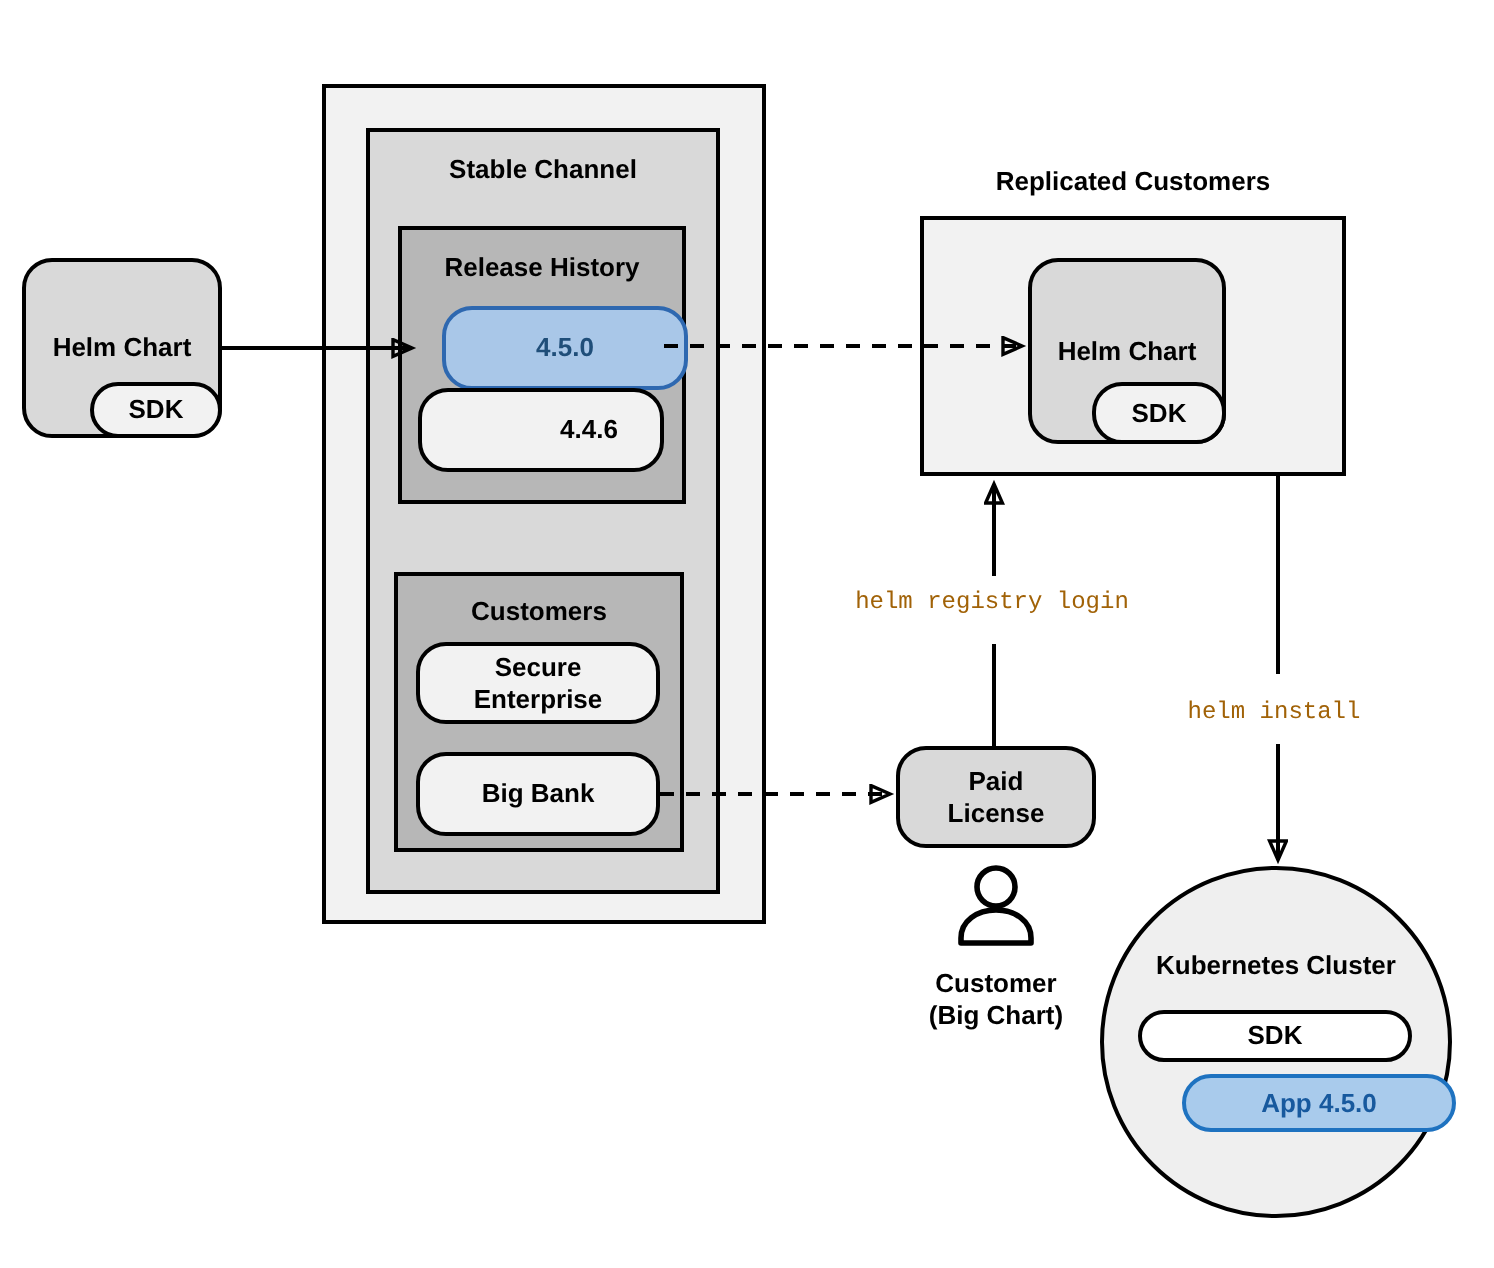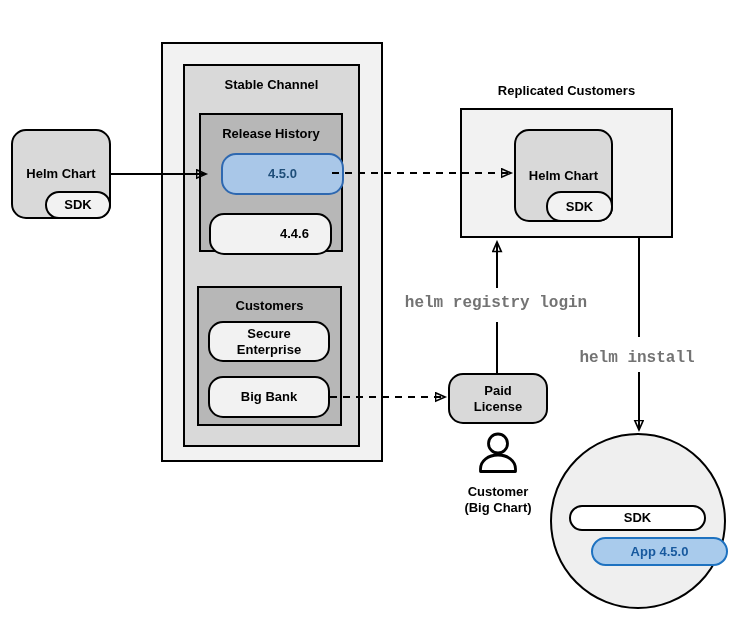--- a/index.html
+++ b/index.html
@@ -24,21 +24,21 @@
     font-weight:bold;font-size:13px;color:#000;text-align:center;line-height:1.18;border-radius:15px;
   }
   .label{
     position:absolute;
     font-weight:bold;font-size:13px;color:#000;
     text-align:center;line-height:1.18;
   }
   .mono{
     position:absolute;
     font-family:"Liberation Mono","DejaVu Sans Mono",monospace;
-    font-weight:bold;font-size:16px;color:#737373;
+    font-weight:normal;font-size:12px;color:#a16207;
     text-align:center;white-space:nowrap;
   }
   .release-highlight{
     background:#A9C7E8;
     border:2px solid #2E68B0;
     color:#1F4E79;
   }
   .app-highlight{
     background:#A9CBEC;
     border:2px solid #1E72C0;
@@ -67,21 +67,21 @@
   <div class="box fill-light" style="left:161px;top:42px;width:222px;height:420px;"></div>
 
   <div class="box fill-mid" style="left:183px;top:64px;width:177px;height:383px;"></div>
   <div class="label" style="left:183px;top:77px;width:177px;">Stable Channel</div>
 
   <div class="box fill-dark" style="left:199px;top:113px;width:144px;height:139px;"></div>
   <div class="label" style="left:199px;top:126px;width:144px;">Release History</div>
 
   <div class="box cell release-highlight" style="left:209px;top:153px;width:123px;height:42px;margin-left:12px;">4.5.0</div>
 
-  <div class="box cell fill-light" style="left:209px;top:213px;width:123px;height:42px;padding-left:48px;">4.4.6</div>
+  <div class="box cell fill-light" style="left:209px;top:194px;width:123px;height:42px;padding-left:48px;">4.4.6</div>
 
   <div class="box fill-dark" style="left:197px;top:286px;width:145px;height:140px;"></div>
   <div class="label" style="left:197px;top:298px;width:145px;">Customers</div>
 
   <div class="box cell fill-light" style="left:208px;top:376px;width:122px;height:42px;">Big Bank</div>
 
   <div class="box cell fill-light" style="left:208px;top:321px;width:122px;height:41px;">
     <div class="wrap-narrow">Secure Enterprise</div>
   </div>
 
@@ -105,20 +105,21 @@
   </div>
 
   <div class="label" style="left:428px;top:484px;width:140px;line-height:1.2;">
     <div>Customer</div>
     <div>(Big Chart)</div>
   </div>
 
   <div class="mono" style="left:527px;top:349px;width:220px;">helm install</div>
 
   <div class="circle" style="left:550px;top:433px;width:176px;height:176px;"></div>
+  <div class="label" style="left:550px;top:475px;width:176px;">Kubernetes Cluster</div>
   <div class="box cell fill-white" style="left:569px;top:505px;width:137px;height:26px;">SDK</div>
   <div class="box cell app-highlight" style="left:569px;top:537px;width:137px;height:29px;">App 4.5.0</div>
 
   <svg id="arrow-layer" viewBox="0 0 747 634" xmlns="http://www.w3.org/2000/svg">
     <defs>
       <marker id="arrowOpen" markerWidth="13" markerHeight="12" refX="10.5" refY="5" orient="auto" markerUnits="userSpaceOnUse">
         <path d="M1,0.8 L10.5,5 L1,9.2 Z" fill="none" stroke="#000" stroke-width="1.7"></path>
       </marker>
     </defs>
 

